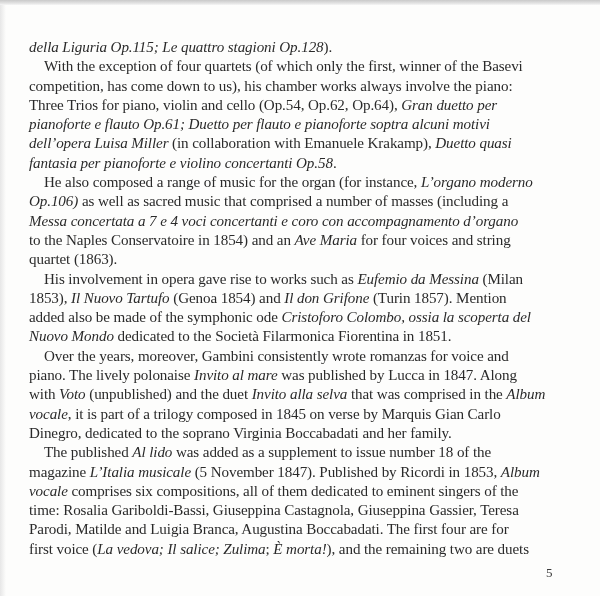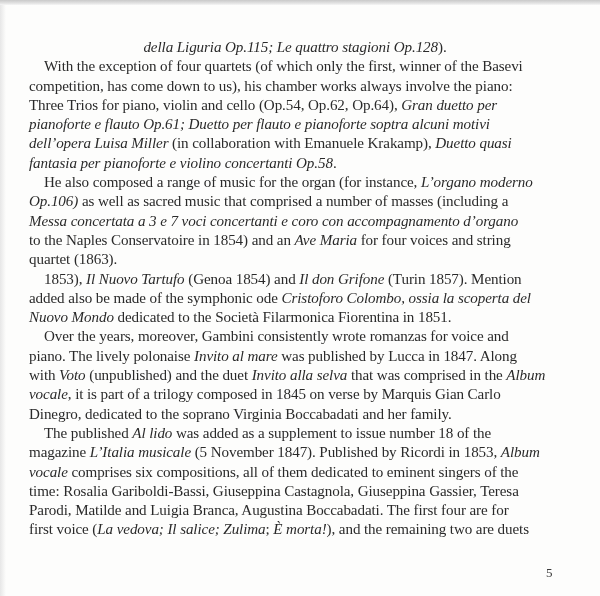--- a/index.html
+++ b/index.html
@@ -16,21 +16,21 @@
   .left-shade {
     position: absolute; left: 0; top: 5px; width: 6px; height: 591px;
     background: linear-gradient(90deg, #e7e7e7, #fdfdfc);
   }
   .page-text {
     position: absolute; left: 29px; top: 38px; width: 532px;
     font-size: 15.1px; line-height: 19.3px;
     letter-spacing: -0.1px;
   }
   .para { margin: 0; text-indent: 15px; }
-  .para.first { text-indent: 0; text-align: center; }
+  .para.first { text-indent: 0; }
   .ln { display: block; white-space: nowrap; }
   .para .ln:first-child { padding-left: 15px; }
   .para.first .ln:first-child { padding-left: 0; }
   .para .ln { text-indent: 0; }
   i { font-style: italic; }
   .page-number {
     position: absolute; left: 546px; top: 565px;
     font-size: 13px; color: #3a3a3a;
   }
 </style>
@@ -48,25 +48,26 @@
       <span class="ln"><span>With the exception of four quartets (of which only the first, winner of the Basevi</span></span>
       <span class="ln"><span>competition, has come down to us), his chamber works always involve the piano:</span></span>
       <span class="ln"><span>Three Trios for piano, violin and cello (Op.54, Op.62, Op.64), </span><i>Gran duetto per</i></span>
       <span class="ln"><i>pianoforte e flauto Op.61; Duetto per flauto e pianoforte soptra alcuni motivi</i></span>
       <span class="ln"><i>dell’opera Luisa Miller</i><span> (in collaboration with Emanuele Krakamp), </span><i>Duetto quasi</i></span>
       <span class="ln"><i>fantasia per pianoforte e violino concertanti Op.58</i><span>.</span></span>
     </div>
   <div class="para">
       <span class="ln"><span>He also composed a range of music for the organ (for instance, </span><i>L’organo moderno</i></span>
       <span class="ln"><i>Op.106)</i><span> as well as sacred music that comprised a number of masses (including a</span></span>
-      <span class="ln"><i>Messa concertata a 3 e 7 voci concertanti e coro con accompagnamento d’organo</i></span>
+      <span class="ln"><i>Messa concertata a 7 e 4 voci concertanti e coro con accompagnamento d’organo</i></span>
       <span class="ln"><span>to the Naples Conservatoire in 1854) and an </span><i>Ave Maria</i><span> for four voices and string</span></span>
       <span class="ln"><span>quartet (1863).</span></span>
     </div>
   <div class="para">
+      <span class="ln"><span>His involvement in opera gave rise to works such as </span><i>Eufemio da Messina</i><span> (Milan</span></span>
       <span class="ln"><span>1853), </span><i>Il Nuovo Tartufo</i><span> (Genoa 1854) and </span><i>Il don Grifone</i><span> (Turin 1857). Mention</span></span>
       <span class="ln"><span>added also be made of the symphonic ode </span><i>Cristoforo Colombo, ossia la scoperta del</i></span>
       <span class="ln"><i>Nuovo Mondo</i><span> dedicated to the Società Filarmonica Fiorentina in 1851.</span></span>
     </div>
   <div class="para">
       <span class="ln"><span>Over the years, moreover, Gambini consistently wrote romanzas for voice and</span></span>
       <span class="ln"><span>piano. The lively polonaise </span><i>Invito al mare</i><span> was published by Lucca in 1847. Along</span></span>
       <span class="ln"><span>with </span><i>Voto</i><span> (unpublished) and the duet </span><i>Invito alla selva</i><span> that was comprised in the </span><i>Album</i></span>
       <span class="ln"><i>vocale</i><span>, it is part of a trilogy composed in 1845 on verse by Marquis Gian Carlo</span></span>
       <span class="ln"><span>Dinegro, dedicated to the soprano Virginia Boccabadati and her family.</span></span>

